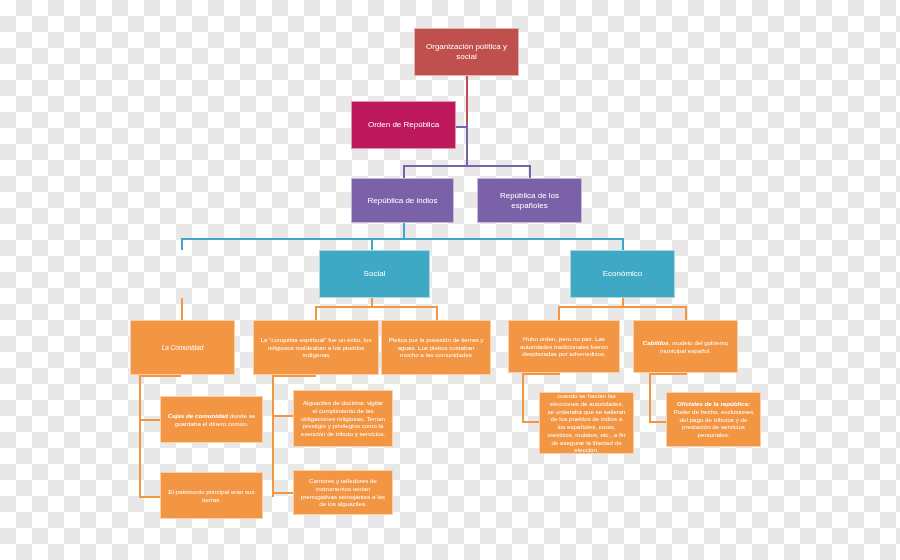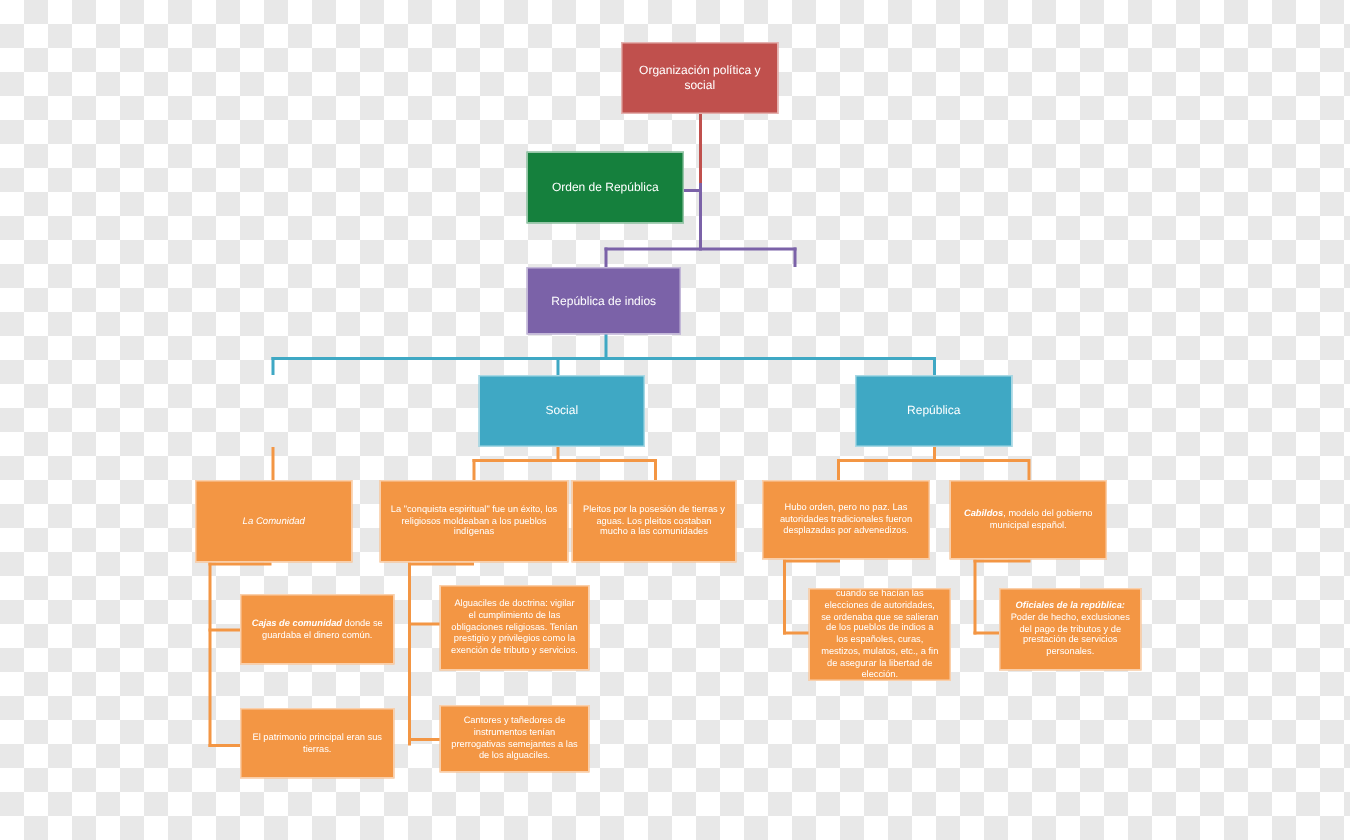--- a/index.html
+++ b/index.html
@@ -23,21 +23,21 @@
     align-items:center;
     justify-content:center;
     text-align:center;
     color:#ffffff;
     line-height:1.25;
     padding:4px 6px;
     border:1px solid rgba(255,255,255,.55);
     overflow:hidden;
   }
   .lvl-root{background:#c0504d;font-size:8px;}
-  .lvl-orden{background:#15803d;font-size:8px;}
+  .lvl-orden{background:#be185d;font-size:8px;}
   .lvl-rep{background:#7b62a8;font-size:8px;}
   .lvl-cat{background:#3fa8c4;font-size:8px;}
   .lvl-leaf{background:#f39644;font-size:6.4px;}
   .lvl-leaf2{background:#f39644;font-size:6.2px;}
 
   .node em{font-style:italic;}
   .node b{font-weight:bold;font-style:italic;}
 
   .conn{position:absolute;}
   .v{width:2px;}
@@ -95,25 +95,26 @@
   <div class="conn v c-orange" style="left:649px;top:373px;height:50px;"></div>
   <div class="conn h c-orange" style="left:649px;top:373px;width:38px;"></div>
   <div class="conn h c-orange" style="left:649px;top:421px;width:18px;"></div>
 
   <div class="node lvl-root" style="left:414px;top:28px;width:105px;height:48px;">Organización política y social</div>
 
   <div class="node lvl-orden" style="left:351px;top:101px;width:105px;height:48px;">Orden de República</div>
 
   <div class="node lvl-rep" style="left:351px;top:178px;width:103px;height:45px;">República de indios</div>
 
+  <div class="node lvl-rep" style="left:477px;top:178px;width:105px;height:45px;">República de los españoles</div>
 
 
   <div class="node lvl-cat" style="left:319px;top:250px;width:111px;height:48px;">Social</div>
 
-  <div class="node lvl-cat" style="left:570px;top:250px;width:105px;height:48px;">República</div>
+  <div class="node lvl-cat" style="left:570px;top:250px;width:105px;height:48px;">Económico</div>
 
   <div class="node lvl-leaf" style="left:130px;top:320px;width:105px;height:55px;">
     <em>La Comunidad</em>
   </div>
 
   <div class="node lvl-leaf2" style="left:160px;top:396px;width:103px;height:47px;">
     <span>
       <b>Cajas de comunidad</b><span> donde se guardaba el dinero común.</span>
     </span>
   </div>

